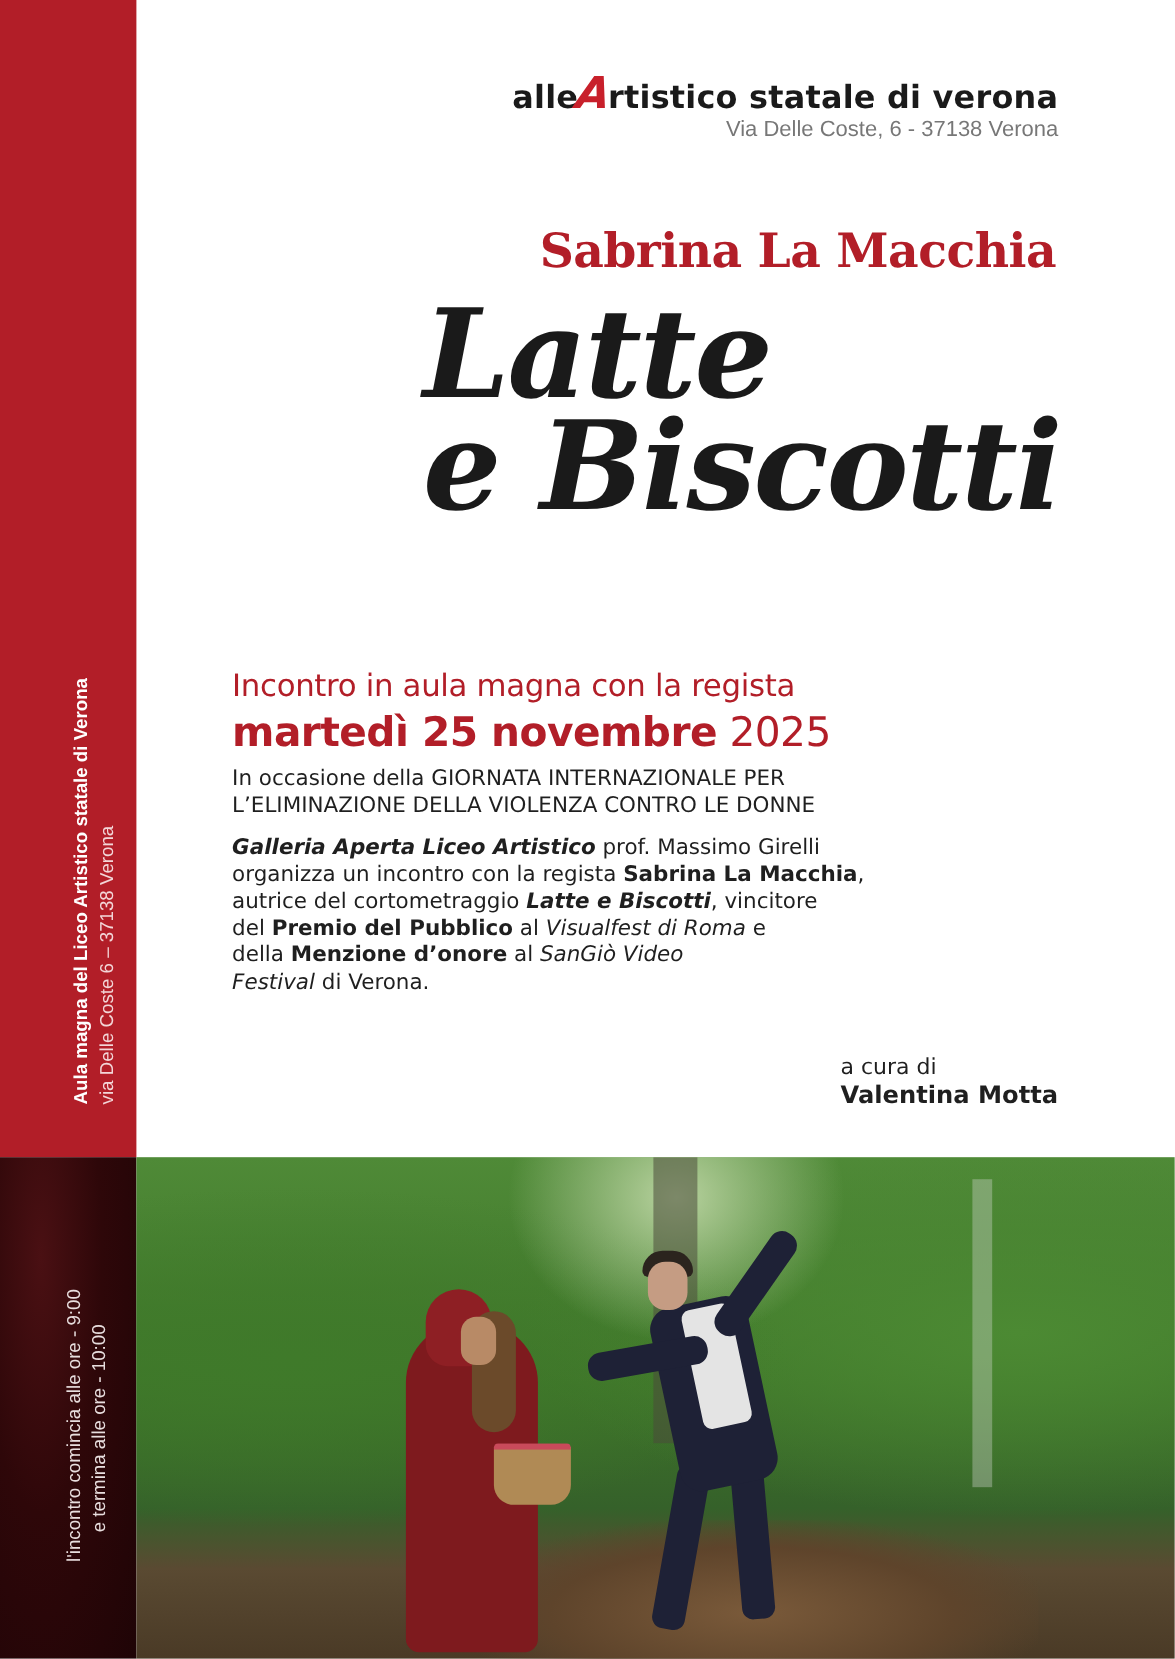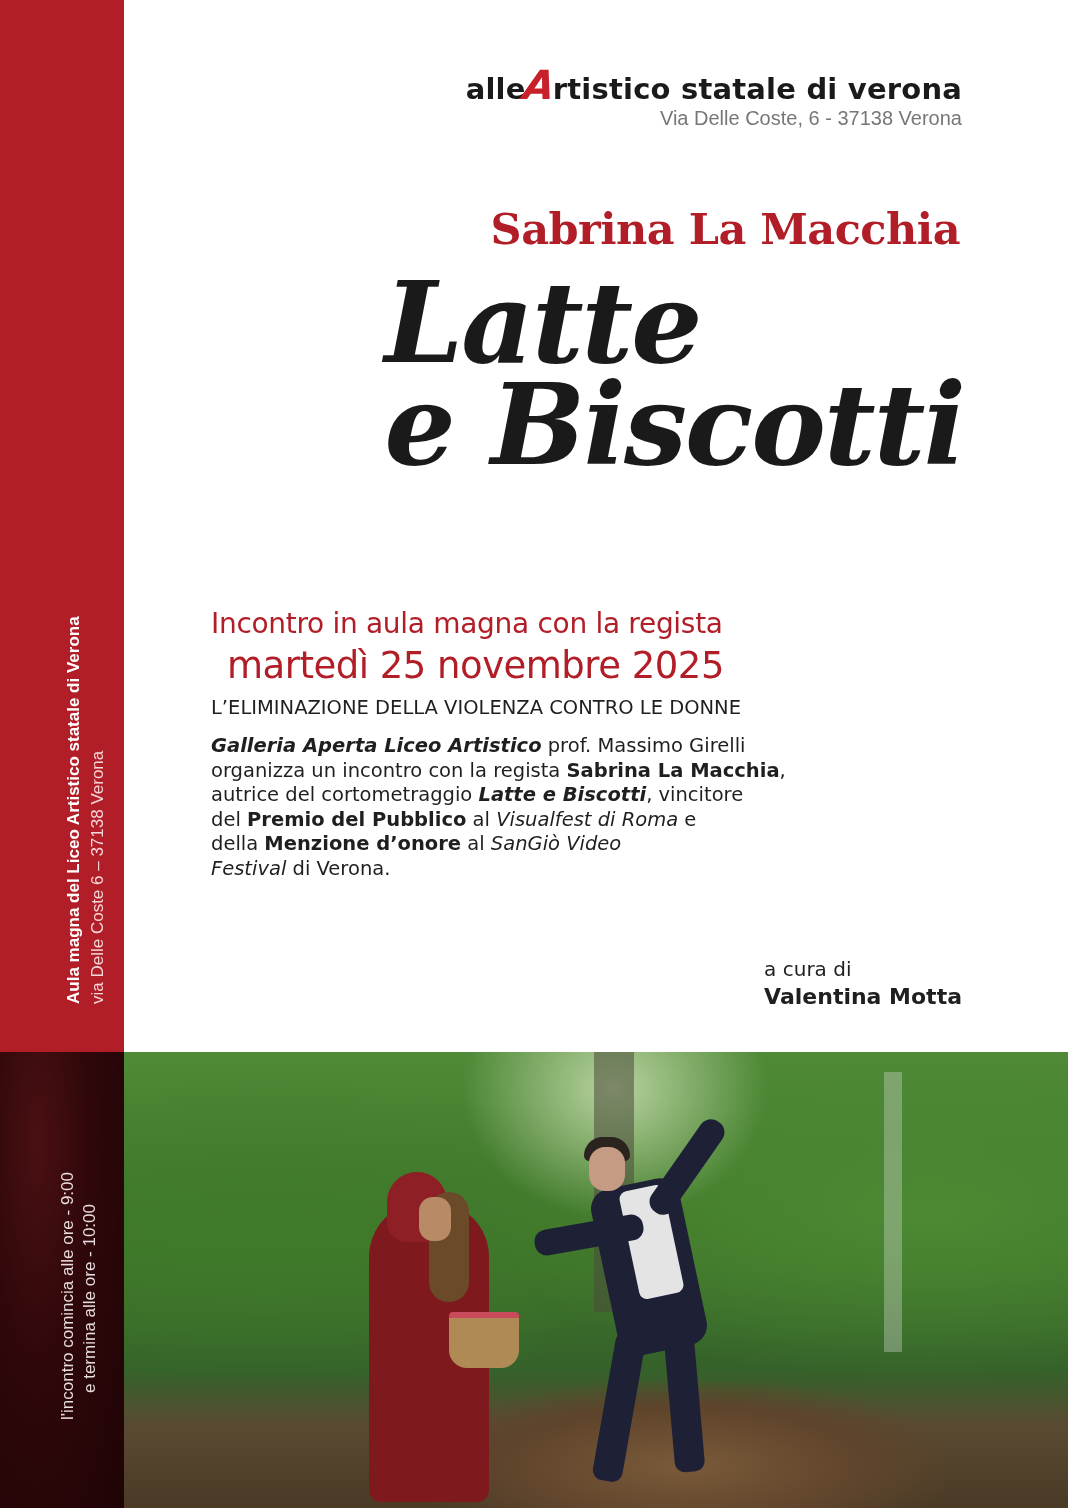--- a/index.html
+++ b/index.html
@@ -17,21 +17,21 @@
   .logo-line { font-family:"DejaVu Sans", sans-serif; font-weight:bold; font-size:29px; color:#1a1a1a; letter-spacing:0.2px; line-height:36px; }
   .logo-a { color:#c8202b; font-size:40px; font-style:italic; display:inline-block; transform:skewX(-8deg); margin:0 -2px; line-height:30px; }
   .address { position:absolute; right:106px; top:107px; font-family:"Liberation Sans", sans-serif; font-size:20px; color:#777; }
 
   .author { position:absolute; right:108px; top:204px; font-family:"DejaVu Serif", serif; font-weight:bold; font-size:43px; color:#b21e28; letter-spacing:-0.5px; }
   .title { position:absolute; right:104px; top:272px; text-align:left; font-family:"DejaVu Serif", serif; font-weight:bold; font-style:italic; font-size:112px; line-height:102px; color:#1a1a1a; letter-spacing:-2px; }
 
   .block { position:absolute; left:211px; top:606px; width:640px; }
   .incontro { font-family:"DejaVu Sans", sans-serif; font-size:28px; color:#b21e28; line-height:36px; letter-spacing:-0.3px; }
   .date { font-family:"DejaVu Sans", sans-serif; font-size:37px; color:#b21e28; line-height:48px; letter-spacing:-0.5px; }
-  .date b { font-weight:normal;margin-left:16px; }
+  .date b { font-weight:bold; }
   .occasione { font-family:"DejaVu Sans", sans-serif; font-size:19.5px; color:#1f1f1f; line-height:24px; margin-top:6px; }
   .desc { font-family:"DejaVu Sans", sans-serif; font-size:19.5px; color:#1f1f1f; line-height:24.6px; margin-top:14px; }
   .desc b { font-weight:bold; }
   .desc i { font-style:italic; }
 
   .cura { position:absolute; right:106px; top:956px; }
   .cura-label { font-family:"DejaVu Sans", sans-serif; font-size:20px; color:#1f1f1f; line-height:26px; }
   .cura-name { font-family:"DejaVu Sans", sans-serif; font-weight:bold; font-size:22px; color:#1f1f1f; line-height:30px; }
 
   .photo { position:absolute; left:124px; top:1052px; width:944px; height:456px; overflow:hidden;
@@ -81,20 +81,21 @@
 
 <div class="title">
   <div>Latte</div>
   <div>e Biscotti</div>
 </div>
 
 <div class="block">
   <div class="incontro">Incontro in aula magna con la regista</div>
   <div class="date"><b>martedì 25 novembre</b> <span>2025</span></div>
   <div class="occasione">
+    <div>In occasione della GIORNATA INTERNAZIONALE PER</div>
     <div>L’ELIMINAZIONE DELLA VIOLENZA CONTRO LE DONNE</div>
   </div>
   <div class="desc">
     <div><b><i>Galleria Aperta Liceo Artistico</i></b><span> prof. Massimo Girelli</span></div>
     <div><span>organizza un incontro con la regista </span><b>Sabrina La Macchia</b><span>,</span></div>
     <div><span>autrice del cortometraggio </span><b><i>Latte e Biscotti</i></b><span>, vincitore</span></div>
     <div><span>del </span><b>Premio del Pubblico</b><span> al </span><i>Visualfest di Roma</i><span> e</span></div>
     <div><span>della </span><b>Menzione d’onore</b><span> al </span><i>SanGiò Video</i></div>
     <div><i>Festival</i><span> di Verona.</span></div>
   </div>

